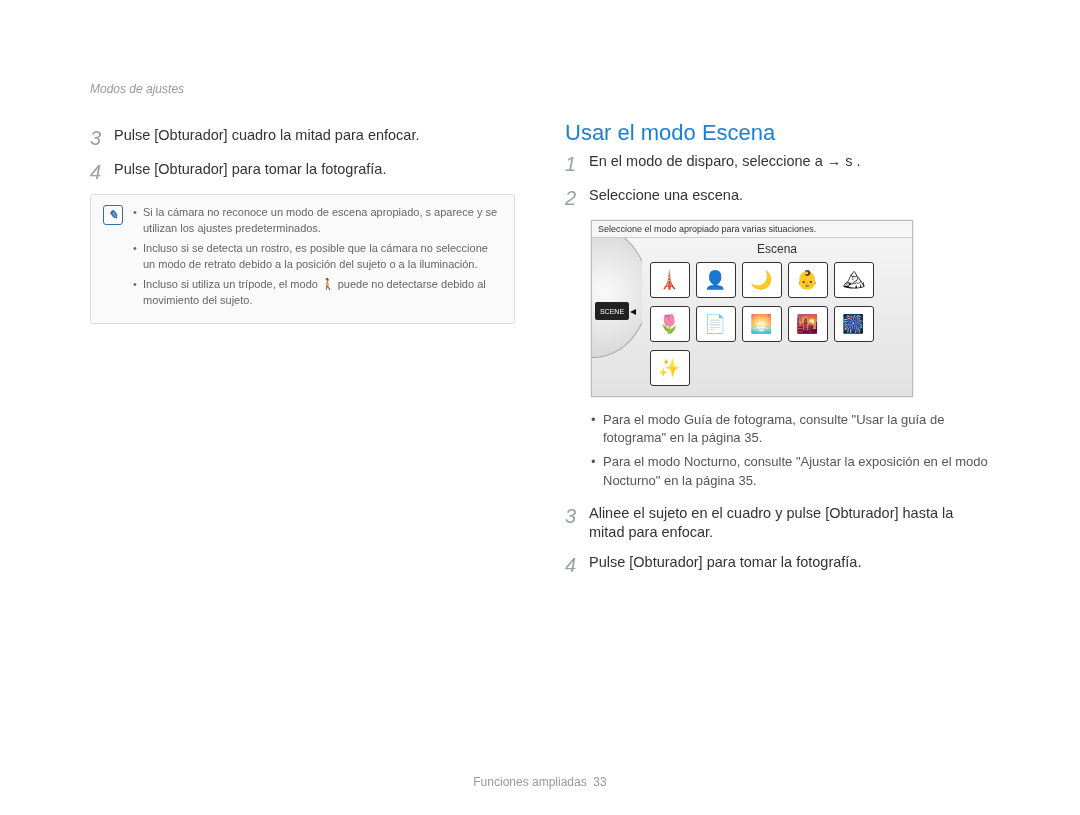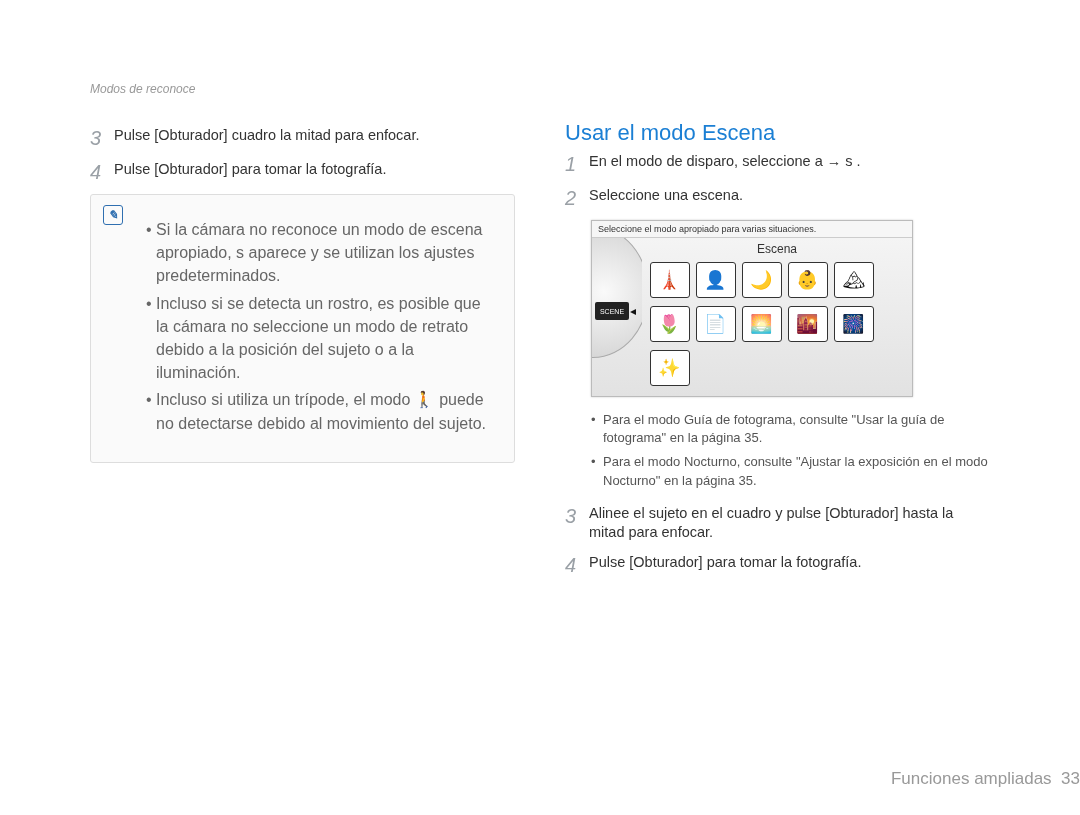--- a/index.html
+++ b/index.html
@@ -83,22 +83,22 @@
     align-items: center;
     justify-content: center;
     margin-right: 10px;
     flex-shrink: 0;
     font-style: italic;
     font-weight: bold;
   }
   .note-list {
     list-style: none;
     padding: 0;
-    margin: 13px;
-    font-size: 16px;
+    margin: 0;
+    font-size: 11px;
     color: #666;
     line-height: 1.45;
   }
   .note-list li {
     position: relative;
     padding-left: 10px;
     margin-bottom: 4px;
   }
   .note-list li::before {
     content: "•";
@@ -207,30 +207,30 @@
     align-items: center;
     justify-content: center;
     font-size: 18px;
     color: #111;
   }
   .footer {
     position: absolute;
     bottom: 26px;
     left: 0;
     right: 0;
-    text-align: right;
-    font-size: 17px;
+    text-align: center;
+    font-size: 12px;
     color: #999;
     margin-top: 33px;
   }
 </style>
 </head>
 <body>
 
-<div class="breadcrumb">Modos de reconoce</div>
+<div class="breadcrumb">Modos de ajustes</div>
 
 <div class="page">
 
   <div class="col col-left">
 
     <div class="step">
       <div class="step-num">3</div>
       <div class="step-text">Pulse [Obturador] cuadro la mitad para enfocar.</div>
     </div>
     <div class="step">

